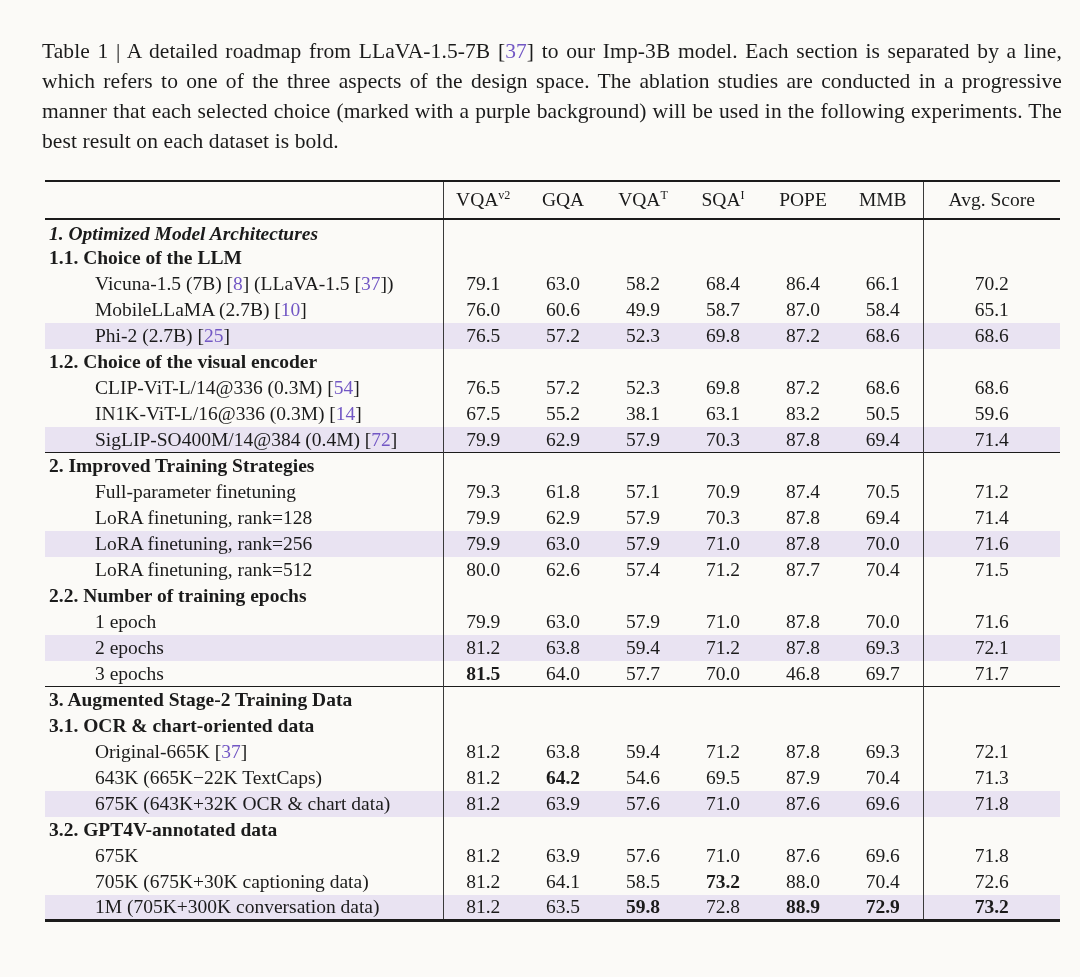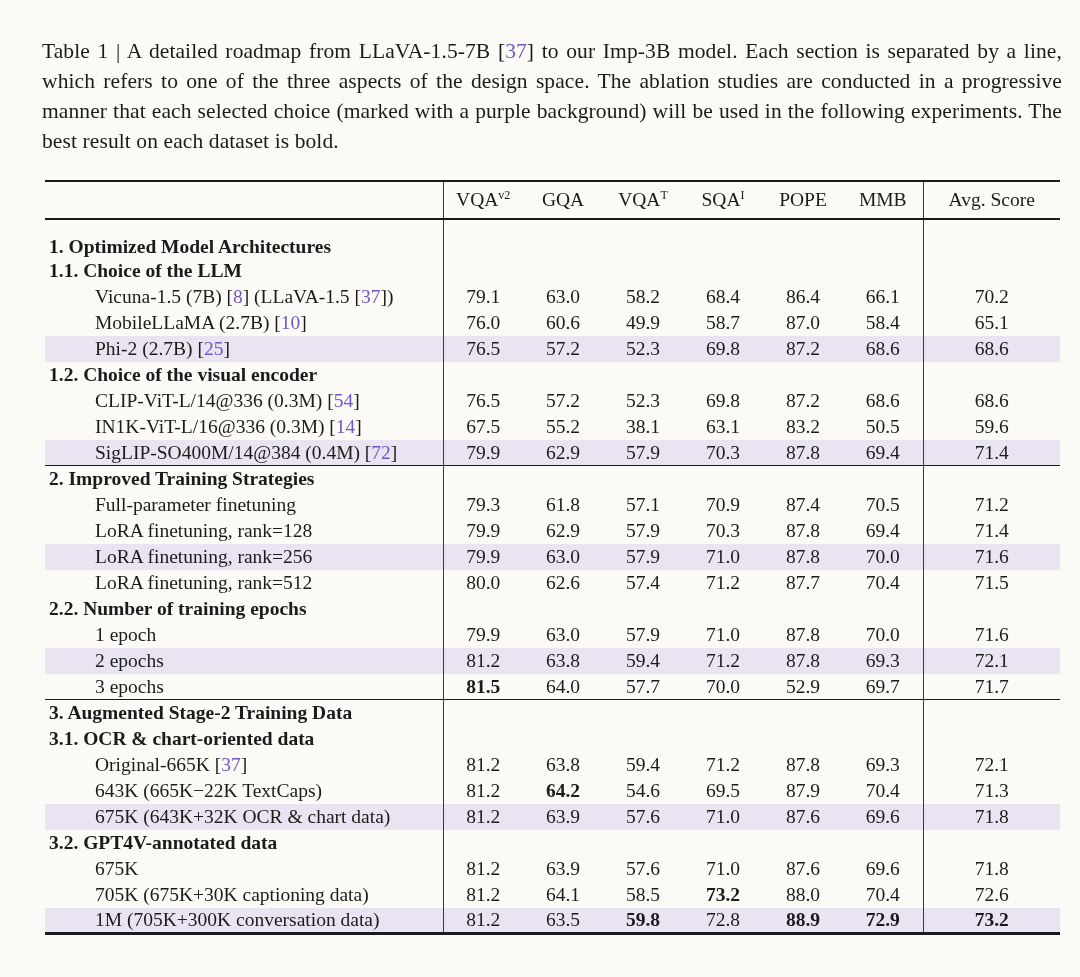--- a/index.html
+++ b/index.html
@@ -49,21 +49,21 @@
   thead th {
     font-weight: normal;
     height: 38px;
     padding: 0;
     text-align: center;
     vertical-align: middle;
   }
   thead th sup { font-size: 0.62em; line-height: 0; }
 
   tbody + tbody { border-top: 1.4px solid var(--rule); }
-  tbody:first-of-type tr:first-child td { padding-top: 16px; }
+  tbody:first-of-type tr:first-child td { padding-top: 3px; font-style: italic; }
 
   td {
     height: 26px;
     padding: 0;
     vertical-align: middle;
     white-space: nowrap;
     overflow: hidden;
   }
   td.label-col { text-align: left; }
   td.heading { font-weight: bold; padding-left: 4px; }
@@ -275,21 +275,21 @@
           <td class="num">87.8</td>
           <td class="num">69.3</td>
           <td class="num v-left">72.1</td>
         </tr>
         <tr>
           <td class="label-col indent"><span>3 epochs</span></td>
           <td class="num v-left bold">81.5</td>
           <td class="num">64.0</td>
           <td class="num">57.7</td>
           <td class="num">70.0</td>
-          <td class="num">52.9</td>
+          <td class="num">46.8</td>
           <td class="num">69.7</td>
           <td class="num v-left">71.7</td>
         </tr>
       </tbody>
       <tbody>
         <tr>
           <td class="label-col heading"><span>3. Augmented Stage-2 Training Data</span></td>
           <td class="num v-left"></td>
           <td class="num"></td>
           <td class="num"></td>

